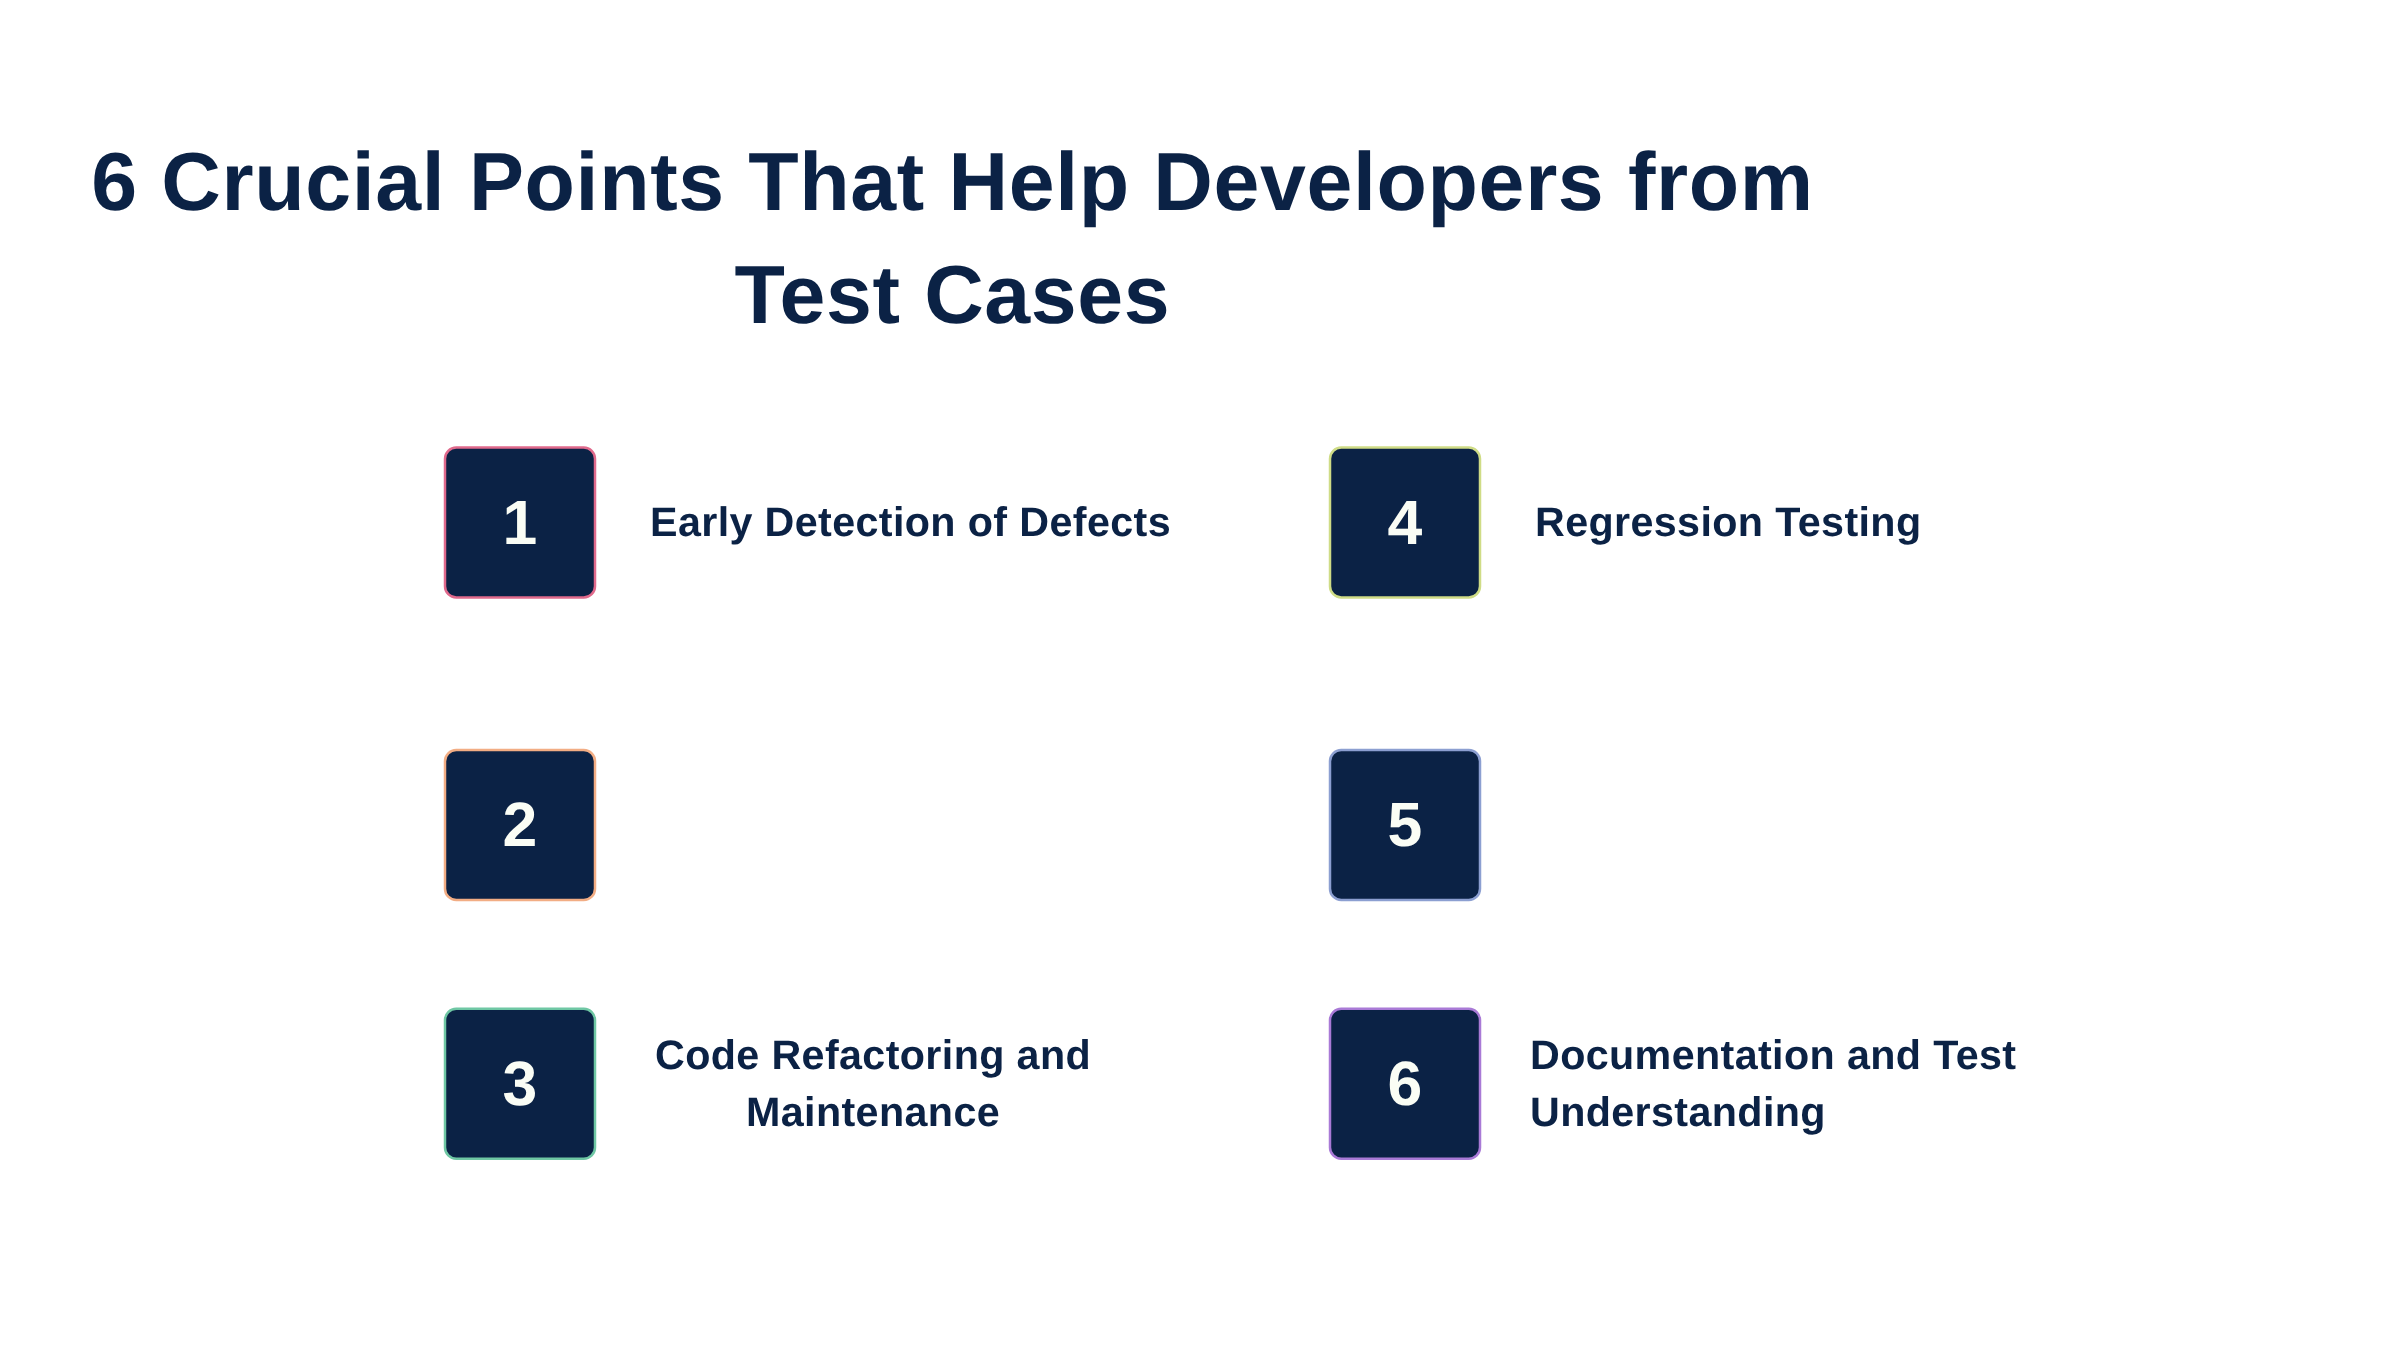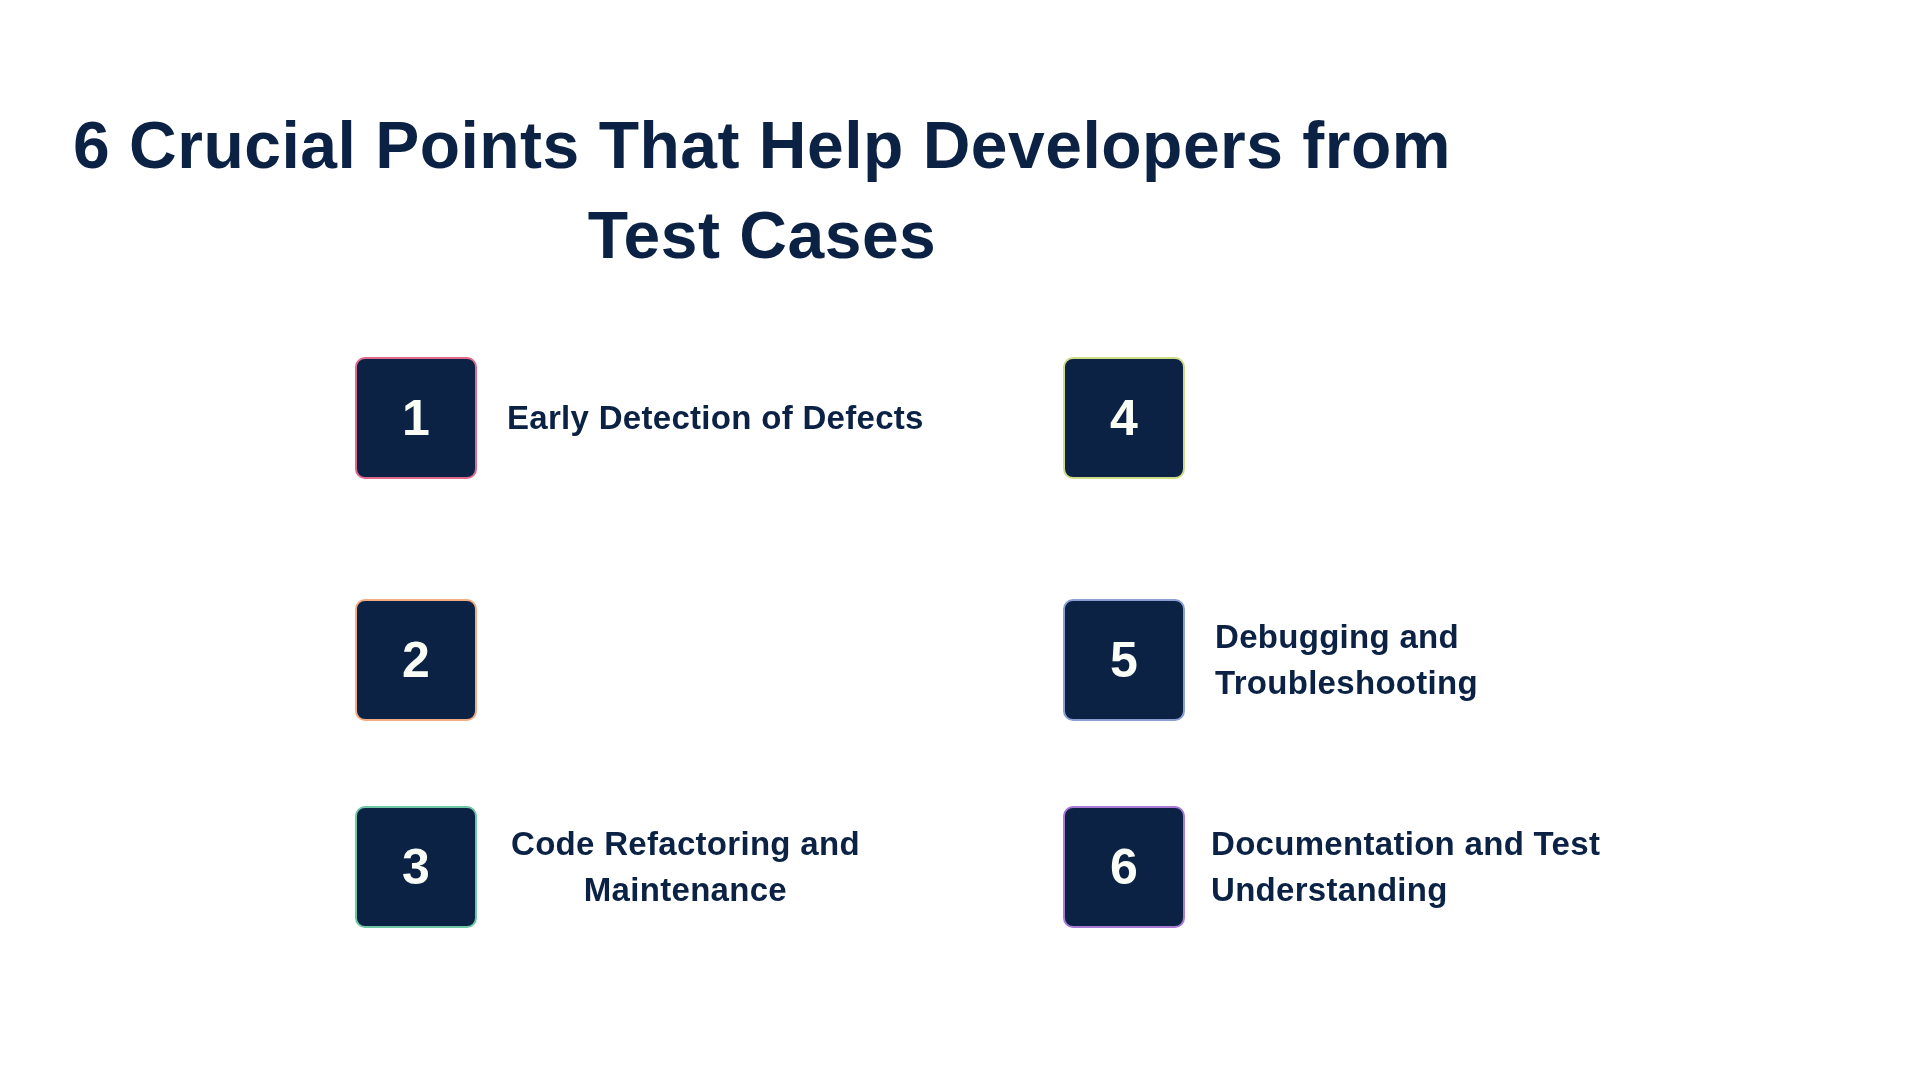--- a/index.html
+++ b/index.html
@@ -50,21 +50,21 @@
       flex-shrink: 0;
     }
     .label {
       font-weight: 700;
       font-size: 33px;
       line-height: 46px;
       color: #0b2245;
       margin-left: 30px;
       letter-spacing: 0.3px;
     }
-    .label .line { display: block; }
+    .label .line { display: block; margin-left: 13px; }
     
     #item-1 { left: 355px; top: 357px; }
     #item-2 { left: 355px; top: 599px; }
     #item-3 { left: 355px; top: 806px; }
     #item-4 { left: 1063px; top: 357px; }
     #item-5 { left: 1063px; top: 599px; }
     #item-6 { left: 1063px; top: 806px; }
     #item-3 .label { margin-left: 34px; text-align: center; }
     #item-6 .label { margin-left: 26px; }
   </style>
@@ -90,28 +90,27 @@
 <div class="item" id="item-3">
   <div class="num-box" style="border-color: rgb(111, 199, 164);">3</div>
   <div class="label">
     <span class="line">Code Refactoring and</span>
     <span class="line">Maintenance</span>
   </div>
 </div>
 
 <div class="item" id="item-4">
   <div class="num-box" style="border-color: rgb(207, 220, 134);">4</div>
+  <div class="label">
+    <span class="line">Regression Testing</span>
+  </div>
 </div>
 
 <div class="item" id="item-5">
   <div class="num-box" style="border-color: rgb(140, 159, 209);">5</div>
-  <div class="label">
-    <span class="line">Debugging and</span>
-    <span class="line">Troubleshooting</span>
-  </div>
 </div>
 
 <div class="item" id="item-6">
   <div class="num-box" style="border-color: rgb(169, 122, 214);">6</div>
   <div class="label">
     <span class="line">Documentation and Test</span>
     <span class="line">Understanding</span>
   </div>
 </div>
 

